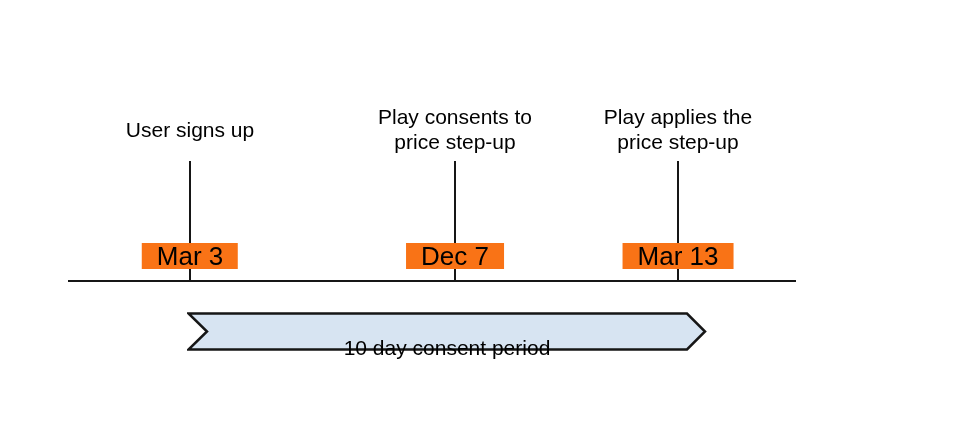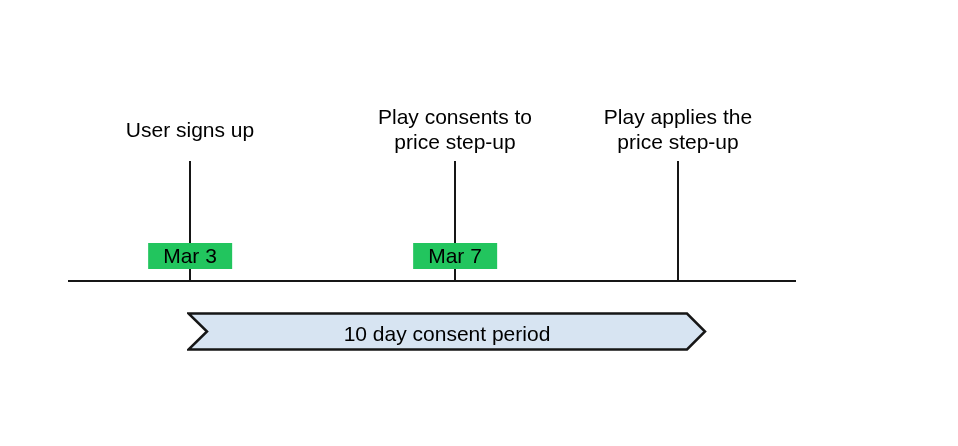--- a/index.html
+++ b/index.html
@@ -51,22 +51,22 @@
     width: 2px;
     height: 120px;
     background: #161616;
     z-index: 1;
   }
   .date-badge {
     position: absolute;
     top: 243px;
     left: 50%;
     transform: translateX(-50%);
-    background: #22c55e;
-    font-size: 21px;
+    background: #f97316;
+    font-size: 26px;
     line-height: 26px;
     padding: 0 15px;
     white-space: nowrap;
     z-index: 2;
   }
   .band {
     position: absolute;
     left: 187px;
     top: 312px;
     width: 520px;
@@ -76,21 +76,21 @@
     position: absolute;
     left: 0;
     top: 0;
     width: 520px;
     height: 39px;
     display: block;
   }
   .band-label {
     position: absolute;
     left: 0;
-    top: 2px;
+    top: 16px;
     width: 100%;
     height: 100%;
     display: flex;
     align-items: center;
     justify-content: center;
     font-size: 21px;
     white-space: nowrap;
   }
 </style>
 </head>
@@ -107,29 +107,30 @@
     <div class="tick"></div>
     <div class="date-badge">Mar 3</div>
   </div>
 
   <div class="event ev1">
     <div class="event-title">
       <span>Play consents to</span>
       <span>price step-up</span>
     </div>
     <div class="tick"></div>
-    <div class="date-badge">Mar 7</div>
+    <div class="date-badge">Dec 7</div>
   </div>
 
   <div class="event ev2">
     <div class="event-title">
       <span>Play applies the</span>
       <span>price step-up</span>
     </div>
     <div class="tick"></div>
+    <div class="date-badge">Mar 13</div>
   </div>
 
   <div class="band">
     <svg viewBox="0 0 520 39" xmlns="http://www.w3.org/2000/svg">
       <polygon points="1.5,1.5 500,1.5 518,19.5 500,37.5 1.5,37.5 20,19.5" fill="#d7e4f2" stroke="#161616" stroke-width="2.5" stroke-linejoin="miter"></polygon>
     </svg>
     <div class="band-label">10 day consent period</div>
   </div>
 
 </div>

